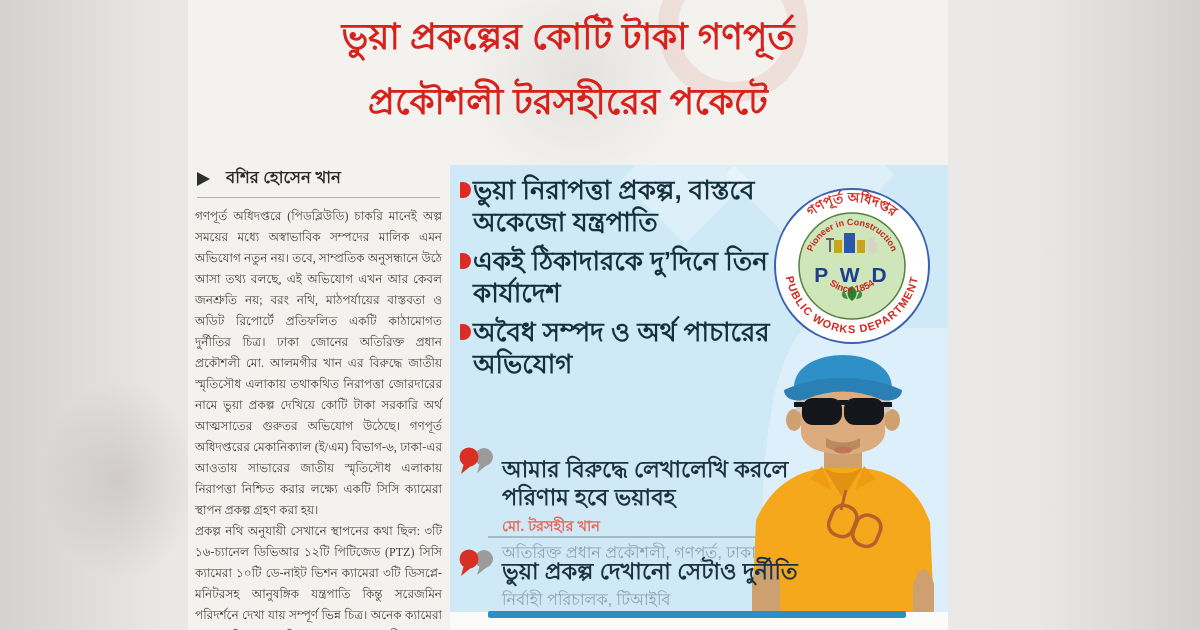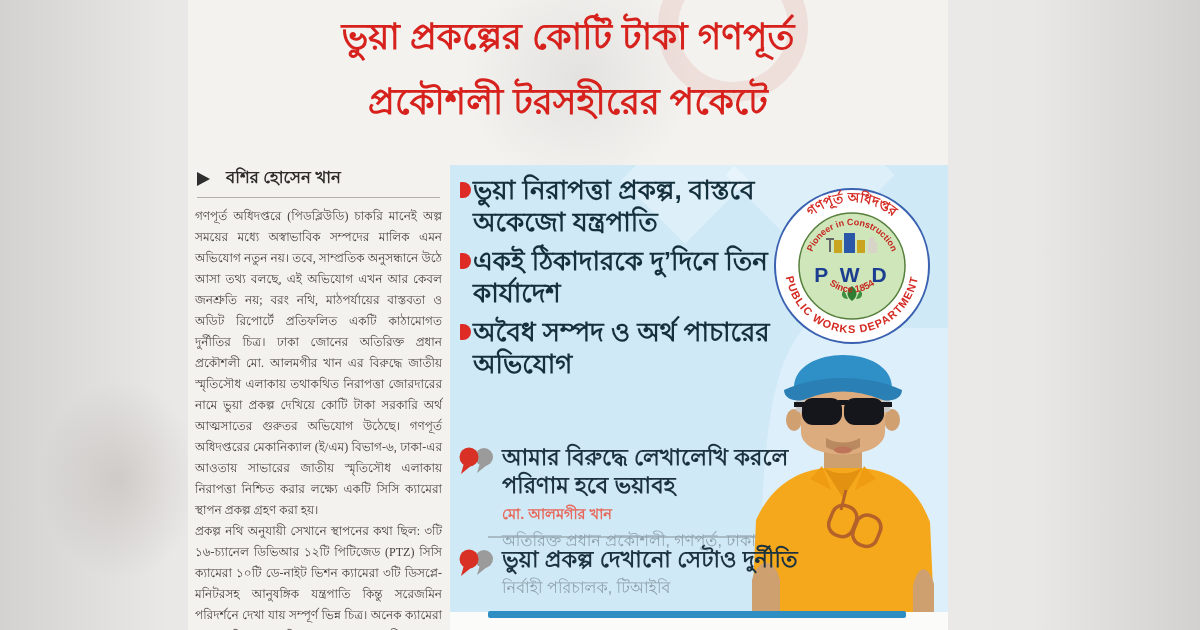--- a/index.html
+++ b/index.html
@@ -49,21 +49,21 @@
   .bullets { position:absolute; left:10px; top:9px; width:330px; z-index:4; }
   .bullet { display:flex; gap:2px; margin-bottom:7px; }
   .bullet-marker { flex:none; width:11px; height:16px; margin-top:8px;
     background:#df2b25; border-radius:1px 9px 9px 1px; }
   .bullet-text { font-size:26px; line-height:32px; font-weight:bold; color:#15303d; }
 
   .quote { position:absolute; left:8px; z-index:4; }
   .quote-1 { top:279px; }
   .quote-2 { top:381px; }
   .quote-icon { position:absolute; left:0; top:2px; }
-  .quote-body { margin-left:44px; }
+  .quote-body { margin-left:44px;margin-top:12px; }
   .quote-text { font-size:22.5px; line-height:28px; font-weight:bold; color:#1c333f; max-width:312px; }
   .quote-2 .quote-text { max-width:390px; }
   .quote-name { font-size:14.5px; font-weight:bold; color:#e8695c; margin-top:3px; }
   .quote-title { font-size:16px; color:#8fa0ab; margin-top:1px; }
   .quote-divider { position:absolute; left:38px; top:371px; width:348px; height:0;
     border-top:2px solid #a9bcc6; z-index:1; }
 
   .logo-wrap { position:absolute; left:322px; top:21px; width:160px; height:160px; z-index:3; }
 
   .photo { position:absolute; left:288px; top:163px; width:210px; height:284px; z-index:2; }
@@ -199,21 +199,21 @@
         <span class="quote-icon">
           <svg width="38" height="29" viewBox="0 0 38 29">
             <circle cx="26" cy="11" r="9" fill="#9b9b9b"></circle>
             <path d="M22,17 L19,27 L29,19 Z" fill="#9b9b9b"></path>
             <circle cx="11" cy="11" r="9.5" fill="#d93025"></circle>
             <path d="M6,17 L3,28 L14,19 Z" fill="#d93025"></path>
           </svg>
         </span>
         <div class="quote-body">
           <div class="quote-text">আমার বিরুদ্ধে লেখালেখি করলে পরিণাম হবে ভয়াবহ</div>
-          <div class="quote-name">মো. আলমগীর খান</div>
+          <div class="quote-name">মো. টরসহীর খান</div>
           <div class="quote-title">অতিরিক্ত প্রধান প্রকৌশলী, গণপূর্ত, ঢাকা</div>
         </div>
       </div>
 
       <div class="quote quote-2">
         <span class="quote-icon">
           <svg width="38" height="29" viewBox="0 0 38 29">
             <circle cx="26" cy="11" r="9" fill="#9b9b9b"></circle>
             <path d="M22,17 L19,27 L29,19 Z" fill="#9b9b9b"></path>
             <circle cx="11" cy="11" r="9.5" fill="#d93025"></circle>

